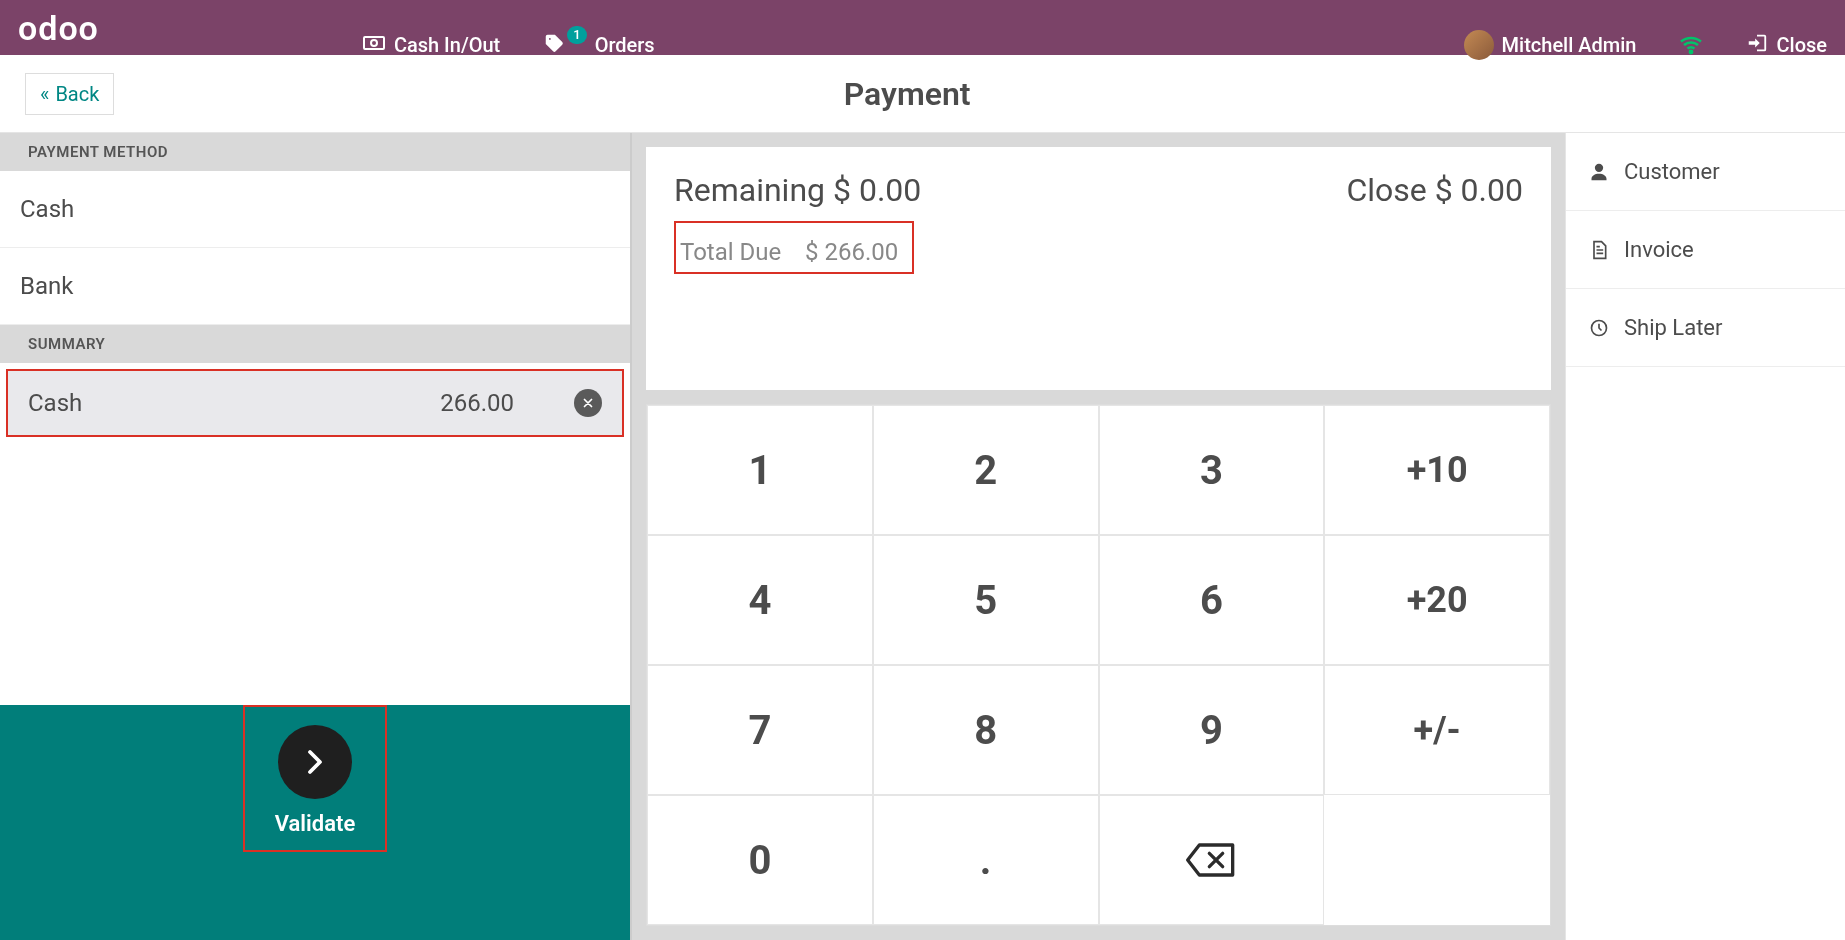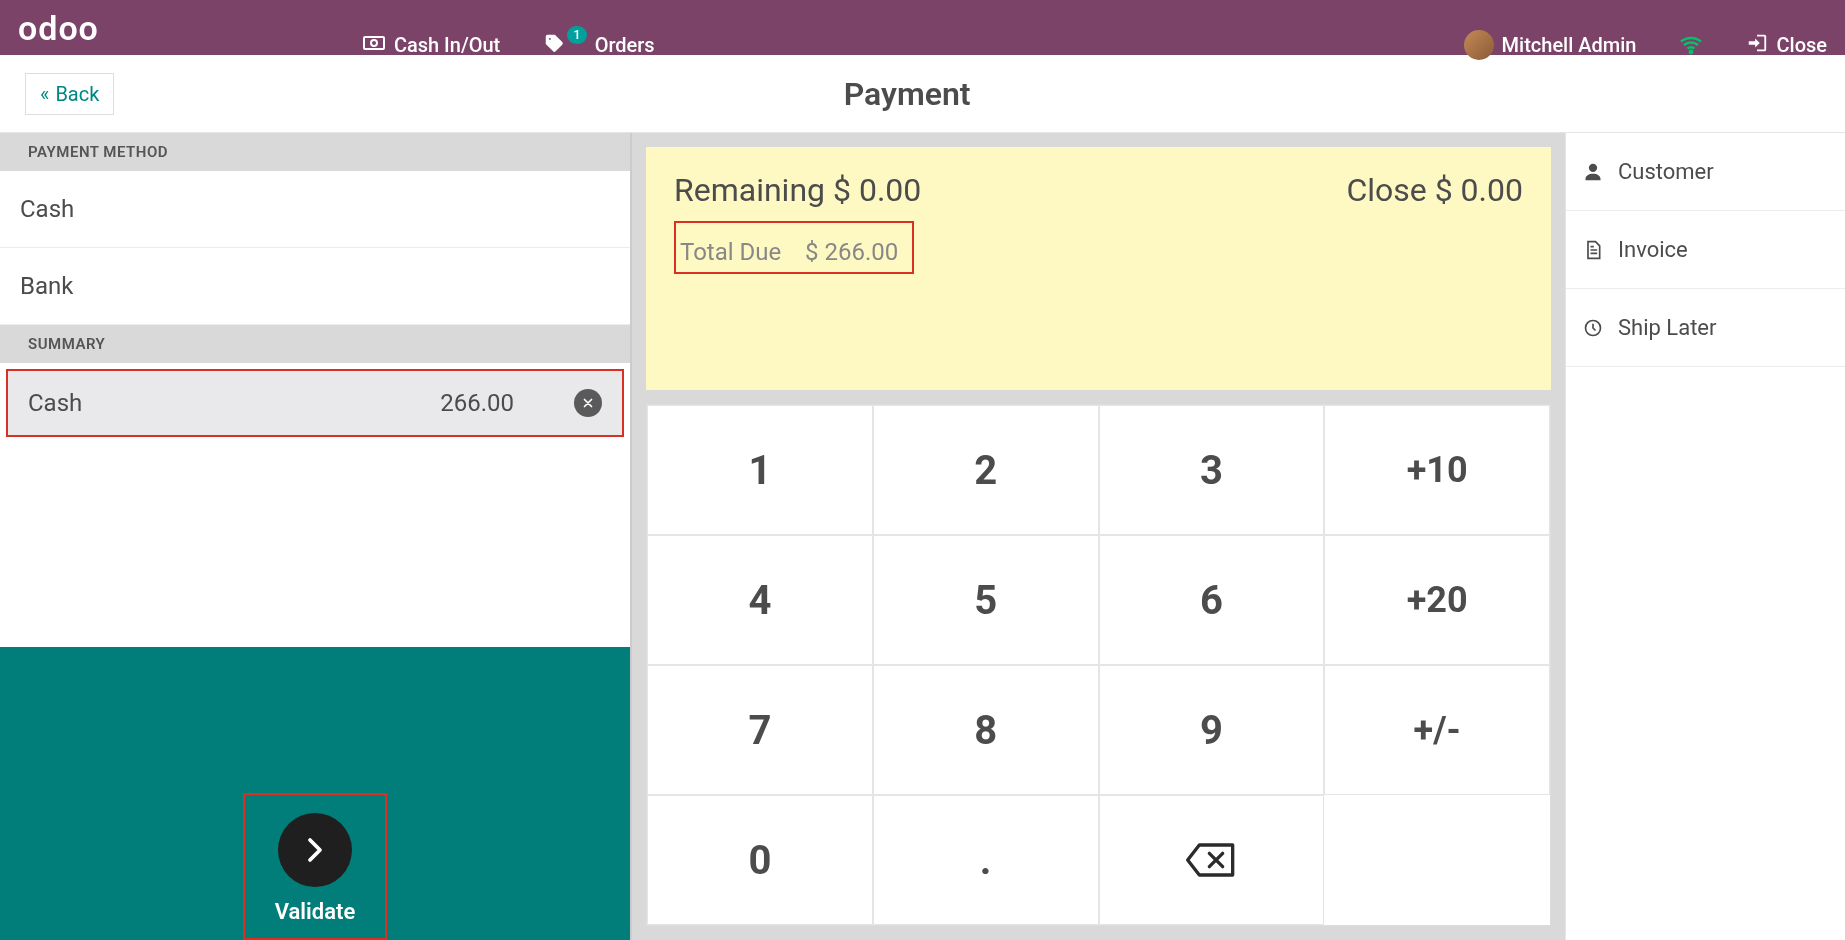--- a/index.html
+++ b/index.html
@@ -27,38 +27,38 @@
   .main{display:flex;height:calc(100% - 55px - 78px);}
 
   
   .left{width:632px;border-right:2px solid #ccc;display:flex;flex-direction:column;}
   .section-label{background:#d9d9d9;color:#555;font-size:15px;font-weight:600;padding:10px 28px;letter-spacing:.5px;}
   .pm-item{padding:24px 20px;font-size:24px;color:#4c4c4c;border-bottom:1px solid #ededed;cursor:pointer;}
   .summary-row{display:flex;align-items:center;padding:18px 20px;font-size:24px;background:#e9e9ec;justify-content:space-between;border:2px solid #d93025;margin:6px;}
   .summary-row .amt{margin-left:auto;margin-right:60px;}
   .summary-row .del{width:28px;height:28px;border-radius:50%;background:#5a5a5a;color:#fff;display:flex;align-items:center;justify-content:center;font-size:16px;cursor:pointer;}
   .left-gap{flex:1;}
-  .validate-wrap{background:#017e7a;height:293px;display:flex;align-items:flex-end;justify-content:center;}
+  .validate-wrap{background:#017e7a;height:235px;display:flex;align-items:flex-start;justify-content:center;}
   .validate-inner{border:2px solid #d93025;padding:18px 30px 14px 30px;display:flex;flex-direction:column;align-items:center;}
   .validate-circle{width:74px;height:74px;border-radius:50%;background:#1f1f1f;display:flex;align-items:center;justify-content:center;cursor:pointer;}
   .validate-circle svg{width:30px;height:30px;}
   .validate-label{color:#fff;font-size:22px;font-weight:600;margin-top:12px;}
 
   
   .center{flex:1;background:#d9d9d9;padding:14px;display:flex;flex-direction:column;gap:14px;}
-  .status-card{background:#fef9c3;padding:24px 28px;height:260px;}
+  .status-card{background:#ffffff;padding:24px 28px;height:260px;}
   .status-line1{display:flex;justify-content:space-between;font-size:32px;color:#4c4c4c;}
   .totaldue{border:2px solid #d93025;display:inline-block;margin-top:12px;padding:15px 14px 6px 4px;color:#888;font-size:24px;}
   .keypad{background:#fff;display:grid;grid-template-columns:repeat(4,1fr);grid-auto-rows:130px;border:1px solid #ddd;}
   .key{border:1px solid #e5e5e5;display:flex;align-items:center;justify-content:center;font-size:40px;font-weight:700;color:#4c4c4c;cursor:pointer;user-select:none;}
   .key.small{font-size:36px;}
 
   
   .right{width:280px;border-left:1px solid #e5e5e5;}
-  .ritem{display:flex;align-items:center;gap:14px;padding:26px 16px;font-size:22px;color:#4c4c4c;border-bottom:1px solid #ededed;cursor:pointer;}
+  .ritem{display:flex;align-items:center;gap:14px;padding:26px 22px;font-size:22px;color:#4c4c4c;border-bottom:1px solid #ededed;cursor:pointer;}
   .ricon{width:22px;display:flex;justify-content:center;color:#4c4c4c;}
 </style>
 </head>
 <body>
 
 <div class="topbar">
   <div class="brand">odoo</div>
 
   <div class="topbtn">
     <span>

